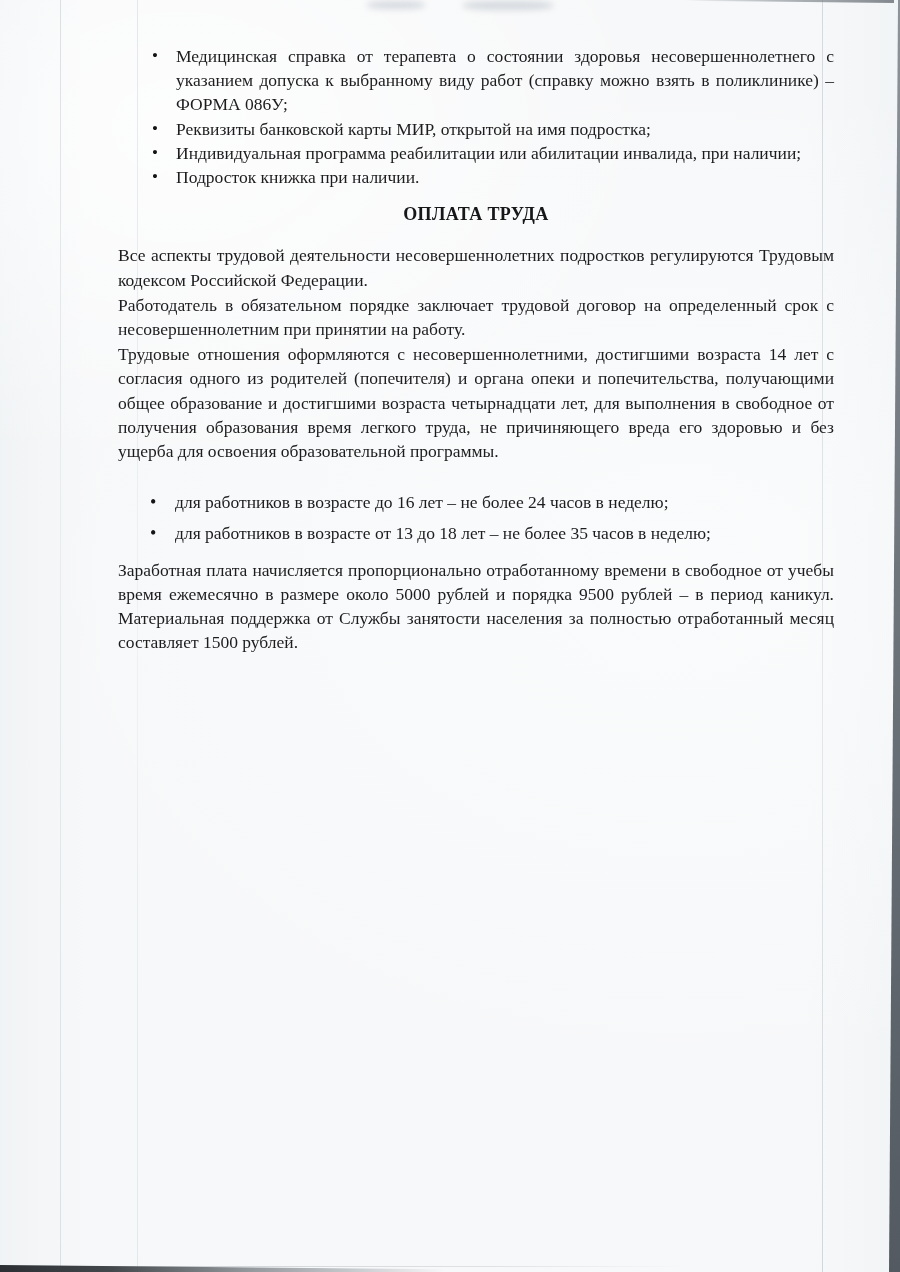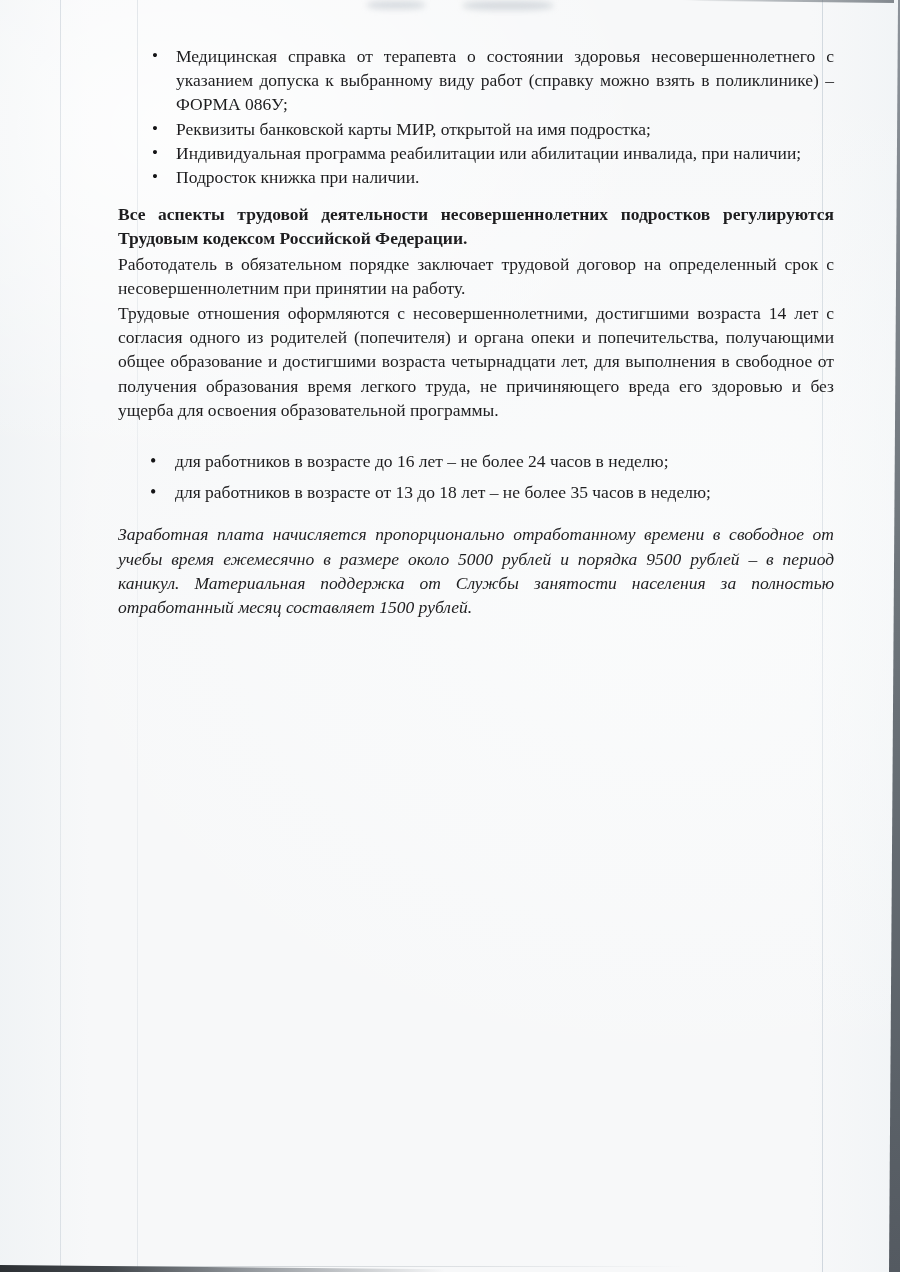--- a/index.html
+++ b/index.html
@@ -101,34 +101,34 @@
     font-weight: bold;
     letter-spacing: 0.4px;
     color: #17171a;
   }
 
   p.para {
     margin-top: 1px;
     text-align: justify;
     text-justify: inter-word;
   }
-  p.para:first-of-type { margin-top: 13px; font-weight: bold; }
+  p.para:first-of-type { margin-top: 13px; }
 
   ul.hours-list { list-style: none; margin-top: 27px; }
   ul.hours-list li { display: flex; align-items: flex-start; margin-bottom: 7px; }
   ul.hours-list .bullet {
     flex: 0 0 25px;
     margin-left: 32px;
     font-size: 18px;
     line-height: 24.2px;
     color: #141416;
   }
   ul.hours-list .li-text { flex: 1; }
 
-  p.closing { margin-top: 18px; font-style: italic; }
+  p.closing { margin-top: 12px; }
 </style>
 </head>
 <body>
 
 <div class="page">
 
   <div class="fold-line l1"></div>
   <div class="fold-line l2"></div>
   <div class="fold-line r1"></div>
   <div class="smudge s1"></div>
@@ -152,20 +152,21 @@
       <li>
         <span class="bullet">•</span>
         <span class="li-text">Индивидуальная программа реабилитации или абилитации инвалида, при наличии;</span>
       </li>
       <li>
         <span class="bullet">•</span>
         <span class="li-text">Подросток книжка при наличии.</span>
       </li>
     </ul>
 
+    <h1 class="section-heading">ОПЛАТА ТРУДА</h1>
 
     <p class="para">Все аспекты трудовой деятельности несовершеннолетних подростков регулируются Трудовым кодексом Российской Федерации.</p>
 
     <p class="para">Работодатель в обязательном порядке заключает трудовой договор на определенный срок с несовершеннолетним при принятии на работу.</p>
 
     <p class="para">Трудовые отношения оформляются с несовершеннолетними, достигшими возраста 14 лет с согласия одного из родителей (попечителя) и органа опеки и попечительства, получающими общее образование и достигшими возраста четырнадцати лет, для выполнения в свободное от получения образования время легкого труда, не причиняющего вреда его здоровью и без ущерба для освоения образовательной программы.</p>
 
 
     <ul class="hours-list">
       <li>

